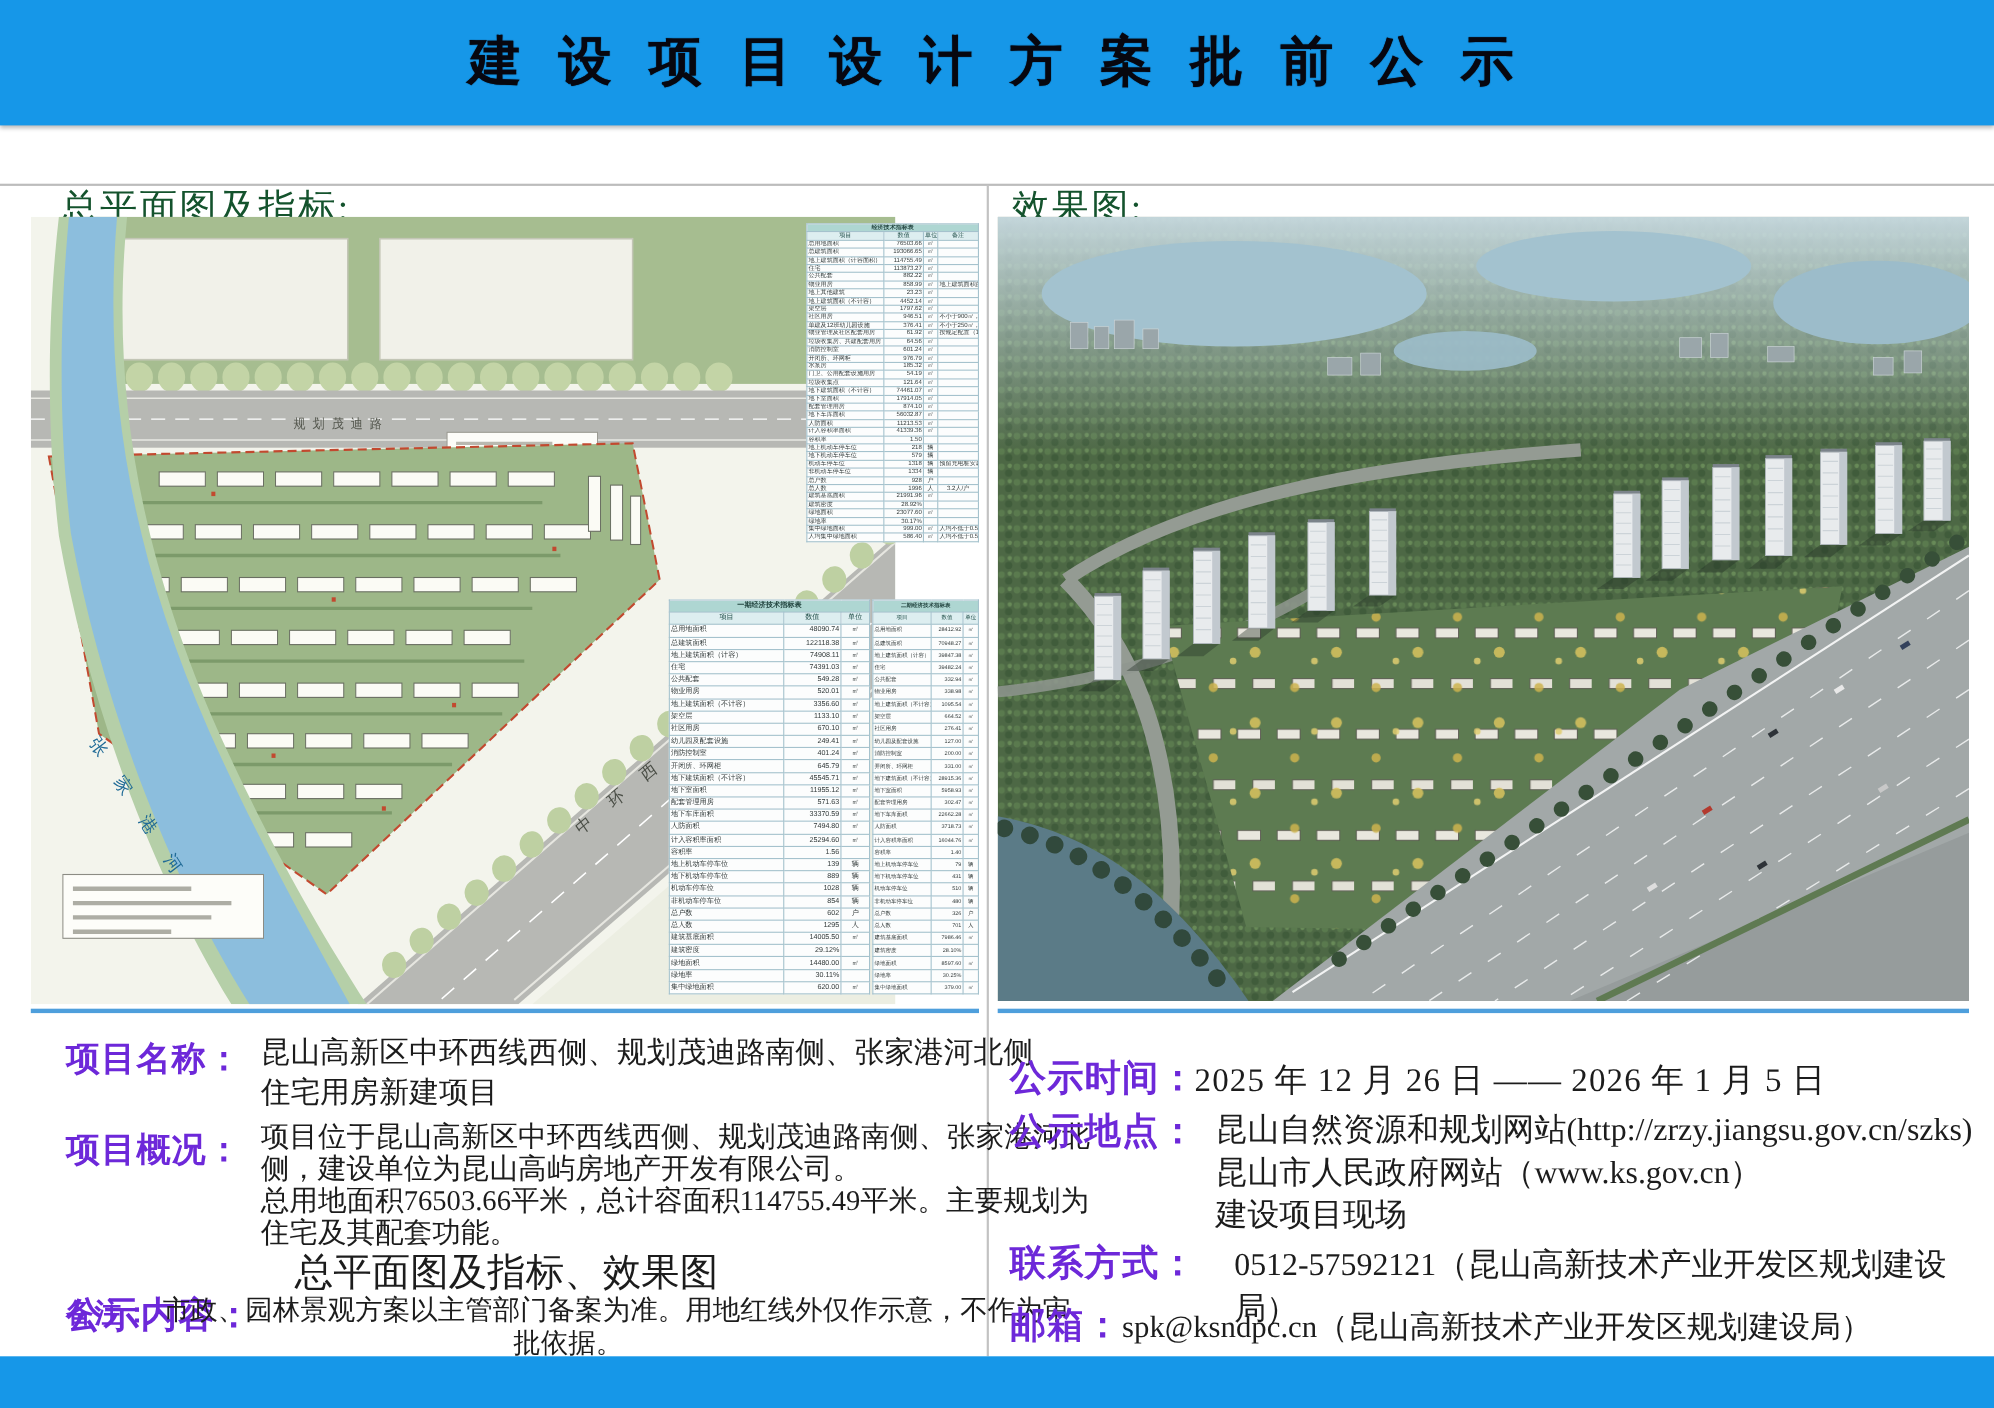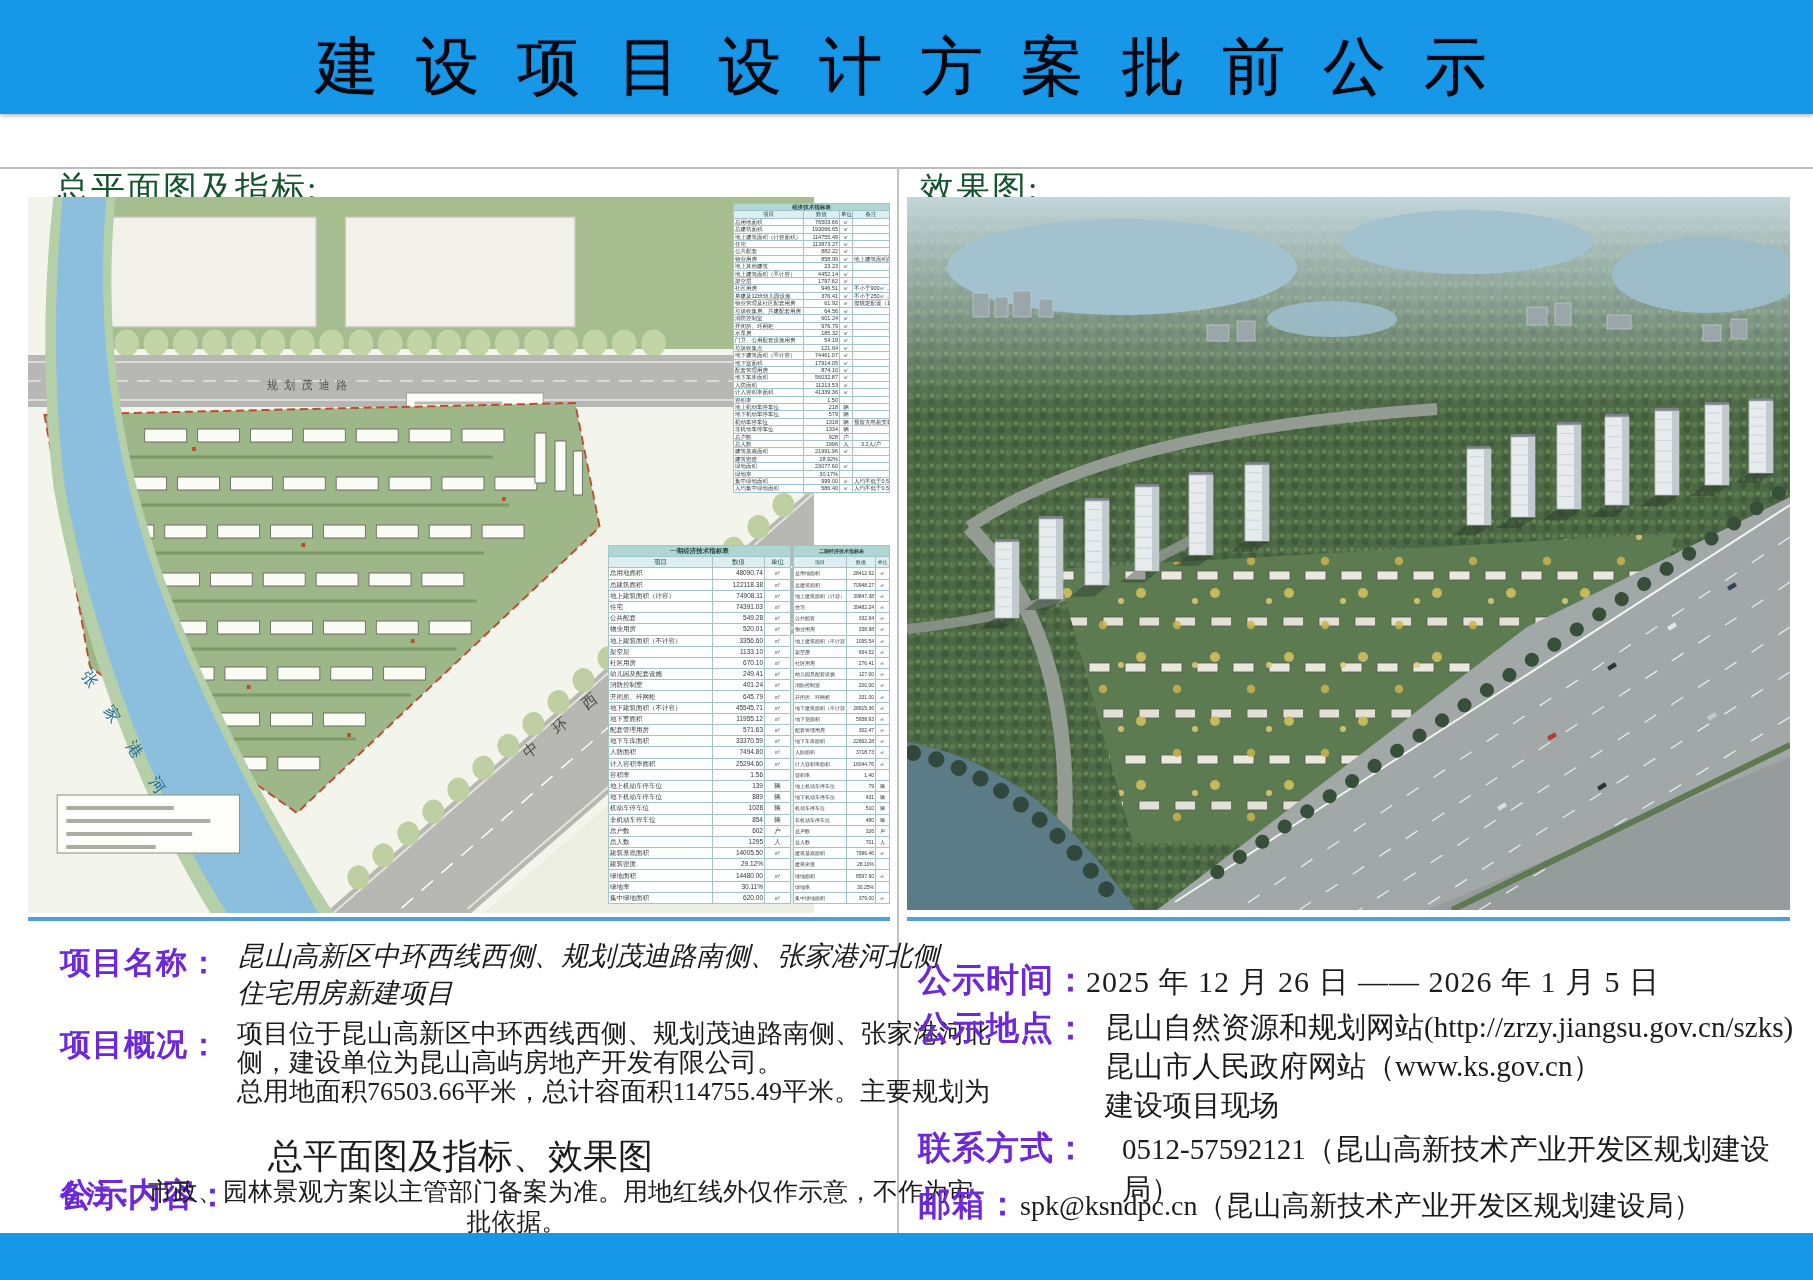--- a/index.html
+++ b/index.html
@@ -2,21 +2,21 @@
 <html><head>
 <meta charset="utf-8">
 <style>
   html,body{margin:0;padding:0;background:#e8e8e8;}
   .canvas{position:relative;width:1813px;height:1280px;background:#ffffff;overflow:hidden;
           font-family:"Liberation Serif",serif;color:#111;}
   .band{position:absolute;left:0;width:1813px;background:#1697e8;}
   .band.hdr{top:0;height:114px;box-shadow:0 2px 4px rgba(0,0,0,.28);}
   .band.ftr{top:1233px;height:47px;}
   .main-title{position:absolute;top:24px;left:0;width:1813px;text-align:center;
-              font-size:63px;font-weight:400;letter-spacing:11px;color:#07070f;
+              font-size:48px;font-weight:700;letter-spacing:11px;color:#07070f;
               text-shadow:0 0 1px #07070f;}
   .hrule{position:absolute;top:167px;left:0;width:1813px;height:2px;background:#bcbcbc;}
   .vrule{position:absolute;top:168px;left:897px;width:2px;height:1065px;background:#c2c2c2;}
   .panel-h{position:absolute;font-size:34px;color:#14532d;letter-spacing:2px;}
   .blue-underline{position:absolute;height:4px;background:#2f8ed6;opacity:.85;}
 
   .map-box{position:absolute;left:28px;top:197px;width:786px;height:716px;}
   .render-box{position:absolute;left:907px;top:197px;width:883px;height:713px;}
   .map-box svg,.render-box svg{display:block;width:100%;height:100%;}
 
@@ -859,32 +859,33 @@
           <rect x="800" y="520" width="9" height="4.5" fill="#c8c8c8" transform="rotate(-32 800 520)"></rect>
         </g>
       </g>
     </svg>
   </div>
 
   <div class="blue-underline" style="left:28px;top:917px;width:862px;"></div>
   <div class="blue-underline" style="left:907px;top:917px;width:883px;"></div>
 
   <div class="lbl" style="left:60px;top:942px;font-size:31px;">项目名称：</div>
-  <div class="val lines" style="left:237px;top:938px;font-size:27px;line-height:37px;font-style:italic;">
+  <div class="val lines" style="left:237px;top:938px;font-size:27px;line-height:37px;">
 
   <div>昆山高新区中环西线西侧、规划茂迪路南侧、张家港河北侧</div>
       <div>住宅用房新建项目</div>
     </div>
 
   <div class="lbl" style="left:60px;top:1024px;font-size:31px;">项目概况：</div>
   <div class="val lines" style="left:237px;top:1019px;font-size:26px;line-height:29px;">
 
   <div>项目位于昆山高新区中环西线西侧、规划茂迪路南侧、张家港河北</div>
       <div>侧，建设单位为昆山高屿房地产开发有限公司。</div>
       <div>总用地面积76503.66平米，总计容面积114755.49平米。主要规划为</div>
+      <div>住宅及其配套功能。</div>
     </div>
 
   <div class="lbl" style="left:60px;top:1173px;font-size:33px;">公示内容：</div>
   <div class="val" style="left:268px;top:1133px;font-size:35px;">总平面图及指标、效果图</div>
 
   <div class="lbl" style="left:60px;top:1177px;font-size:25px;">备注：</div>
   <div class="val lines" style="left:148px;top:1177px;font-size:25px;line-height:30px;">
     <div>市政、园林景观方案以主管部门备案为准。用地红线外仅作示意，不作为审</div>
     <div style="margin-left:-88px;text-align:center;">批依据。</div>
   </div>

